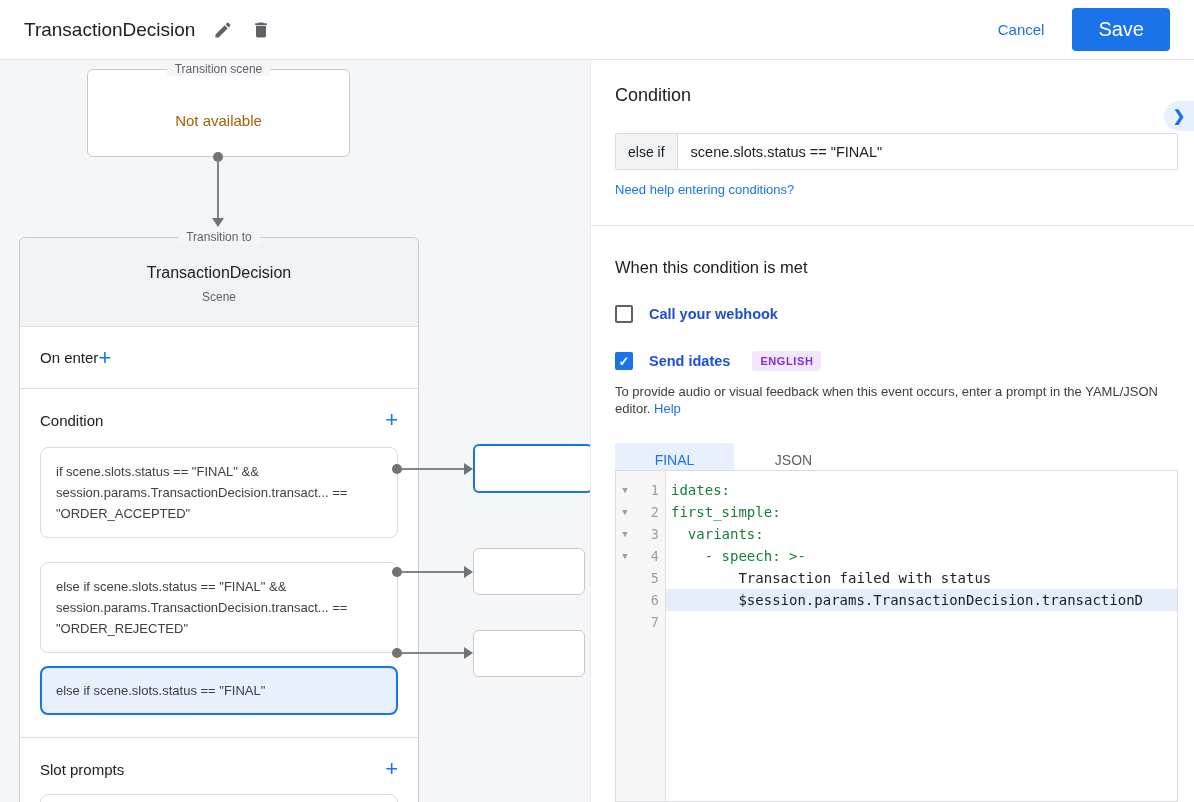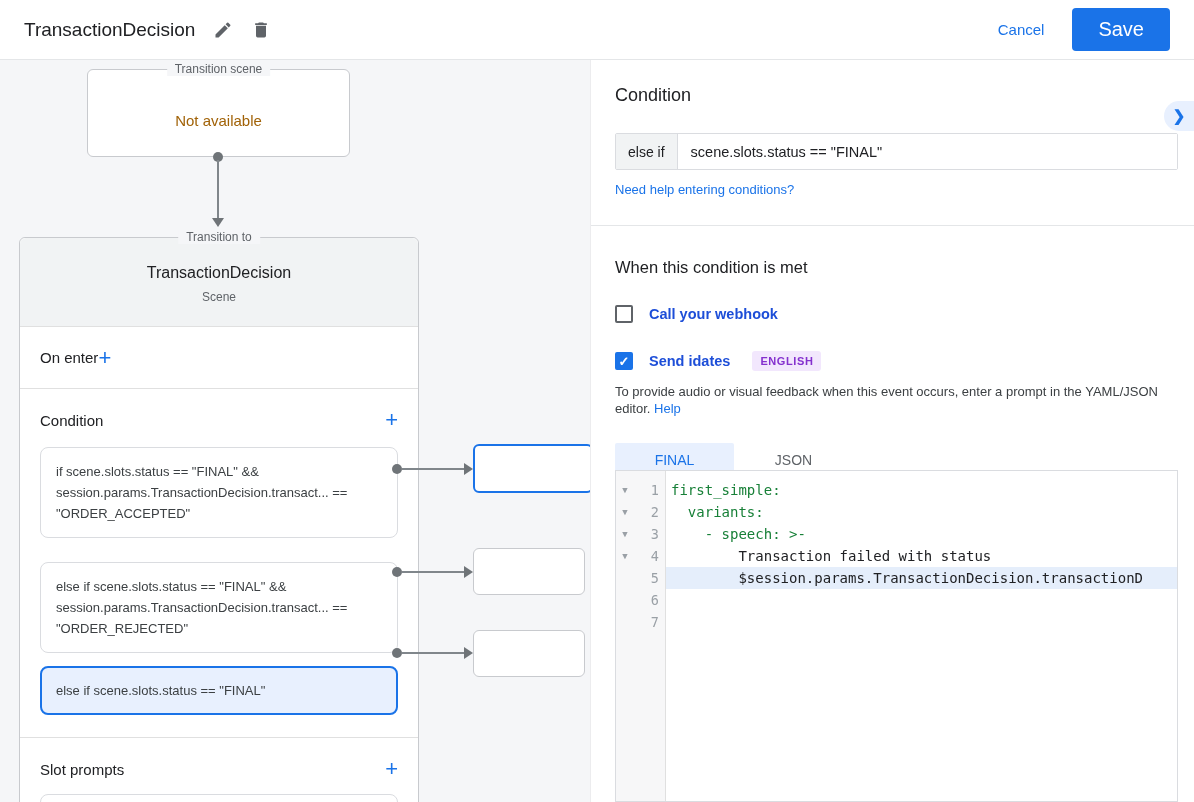--- a/index.html
+++ b/index.html
@@ -257,20 +257,21 @@
       <div class="gutter-row">
           <span class="fold"></span>
           <span class="lnum">6</span>
         </div>
       <div class="gutter-row">
           <span class="fold"></span>
           <span class="lnum">7</span>
         </div>
     </div>
     <div class="code-col">
+      <div class="code-line key">idates:</div>
       <div class="code-line key">first_simple:</div>
       <div class="code-line key">  variants:</div>
       <div class="code-line key">    - speech: &gt;-</div>
       <div class="code-line">        Transaction failed with status</div>
       <div class="code-line hl">        $session.params.TransactionDecision.transactionD</div>
       <div class="code-line"></div>
     </div>
   </div>
 </div>
 

